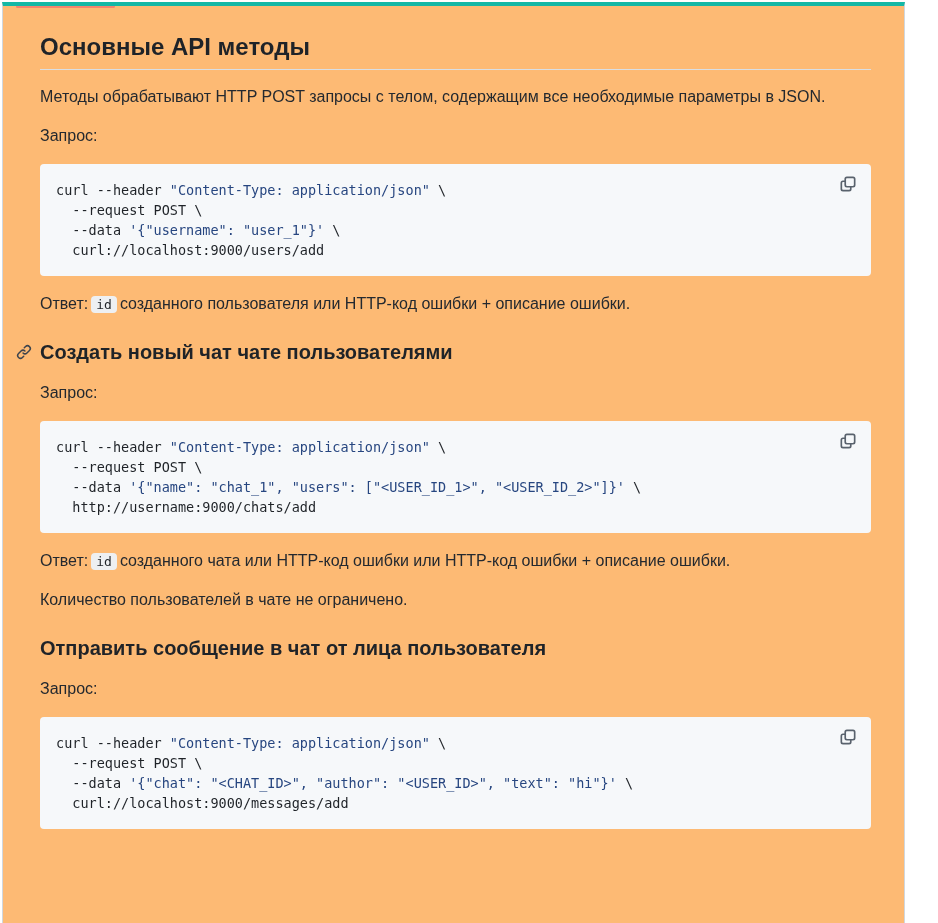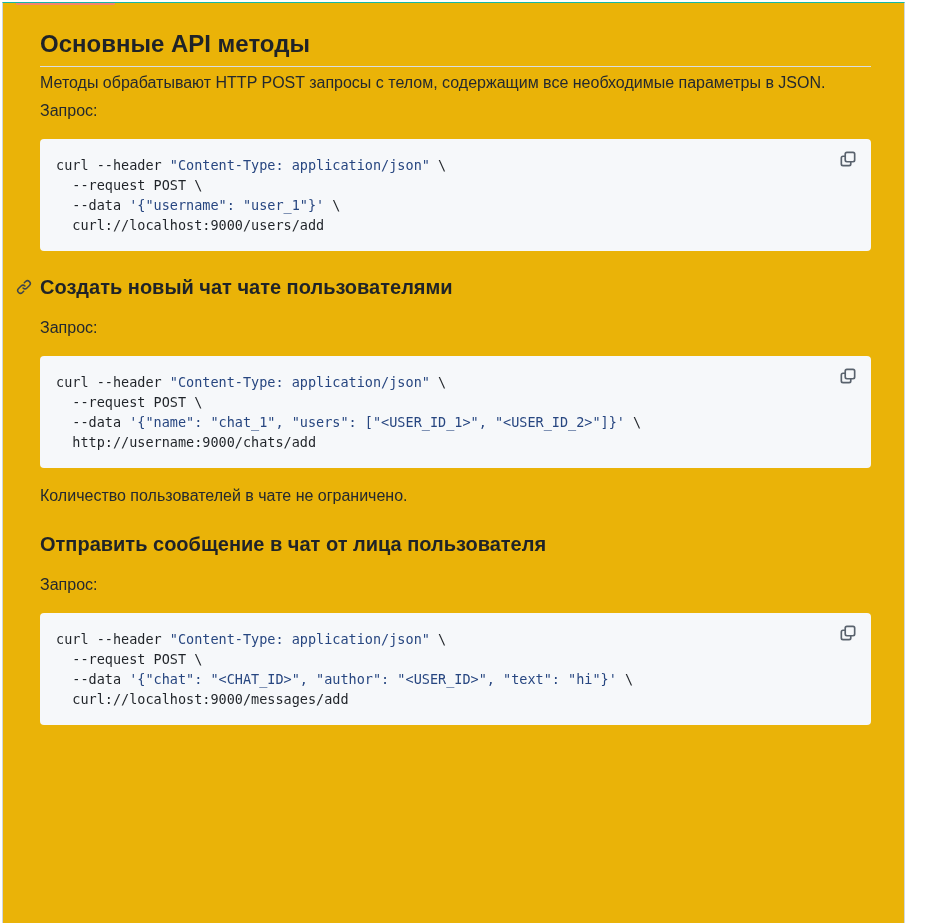--- a/index.html
+++ b/index.html
@@ -8,40 +8,40 @@
     width: 938px; height: 923px;
     background: #ffffff;
     font-family: "Liberation Sans", "DejaVu Sans", sans-serif;
     color: #24292f;
     position: relative;
     overflow: hidden;
   }
   .readme-panel {
     position: absolute; left: 2px; top: 2px;
     width: 903px; height: 921px;
-    border-top: 1px solid #14b8a6;
+    border-top: 4px solid #14b8a6;
     border-left: 1px solid #d0d7de;
     border-right: 1px solid #d0d7de;
-    background: #eab308;
+    background: #fdba74;
     overflow: hidden;
   }
   .tab-indicator {
     position: absolute; left: 13px; top: -1px;
     width: 99px; height: 3px;
     background: #f5846c;
     border-radius: 2px;
   }
   .content { padding: 26px 33px 0 37px; }
 
   h1.page-title {
     font-size: 24px; line-height: 30px; font-weight: 700;
     color: #1f2328; margin: 0; padding-bottom: 7px;
     border-bottom: 1px solid #d9dee3;
   }
-  p { font-size: 16px; line-height: 24px; margin: 4px 0; color: #24292f; }
+  p { font-size: 16px; line-height: 24px; margin: 15px 0; color: #24292f; }
 
   h2.section-heading {
     font-size: 20px; line-height: 25px; font-weight: 700;
     color: #1f2328; margin: 24px 0 16px; position: relative;
   }
   .anchor {
     position: absolute; left: -24px; top: 4px;
     width: 16px; height: 16px; color: #3d444d;
     text-decoration: none; display: inline-block;
   }
@@ -86,37 +86,39 @@
     <div id="sections-root">
   <section class="api-section">
     <p class="request-label">Запрос:</p>
     <pre class="code-block"><button class="copy-btn" title=""><svg width="20" height="20" viewBox="0 0 18 18" fill="none" stroke="currentColor" stroke-width="1.5">
                 <rect x="3" y="6.5" width="8.5" height="8.5" rx="1.5"></rect>
                 <rect x="6.5" y="3" width="8.5" height="8.5" rx="1.5" fill="#f6f8fa"></rect>
               </svg></button><code><span>curl --header </span><span class="tok-string">"Content-Type: application/json"</span><span> \</span>
 <span>  --request POST \</span>
 <span>  --data </span><span class="tok-string">'{"username": "user_1"}'</span><span> \</span>
 <span>  curl://localhost:9000/users/add</span></code></pre>
+    <p class="response-line"><span>Ответ:</span><code class="inline-code">id</code><span>созданного пользователя или HTTP-код ошибки + описание ошибки.</span></p>
 
   </section>
 
   <section class="api-section">
     <h2 class="section-heading"><a class="anchor" href="#">
               <svg width="16" height="16" viewBox="0 0 16 16" fill="currentColor" aria-hidden="true">
                 <path d="m7.775 3.275 1.25-1.25a3.5 3.5 0 1 1 4.95 4.95l-2.5 2.5a3.5 3.5 0 0 1-4.95 0 .751.751 0 0 1 .018-1.042.751.751 0 0 1 1.042-.018 1.998 1.998 0 0 0 2.83 0l2.5-2.5a2.002 2.002 0 0 0-2.83-2.83l-1.25 1.25a.751.751 0 0 1-1.042-.018.751.751 0 0 1-.018-1.042Zm-4.69 9.64a1.998 1.998 0 0 0 2.83 0l1.25-1.25a.751.751 0 0 1 1.042.018.751.751 0 0 1 .018 1.042l-1.25 1.25a3.5 3.5 0 1 1-4.95-4.95l2.5-2.5a3.5 3.5 0 0 1 4.95 0 .751.751 0 0 1-.018 1.042.751.751 0 0 1-1.042.018 1.998 1.998 0 0 0-2.83 0l-2.5 2.5a1.998 1.998 0 0 0 0 2.83Z"></path>
               </svg>
             </a><span>Создать новый чат чате пользователями</span></h2>
     <p class="request-label">Запрос:</p>
     <pre class="code-block"><button class="copy-btn" title=""><svg width="20" height="20" viewBox="0 0 18 18" fill="none" stroke="currentColor" stroke-width="1.5">
                 <rect x="3" y="6.5" width="8.5" height="8.5" rx="1.5"></rect>
                 <rect x="6.5" y="3" width="8.5" height="8.5" rx="1.5" fill="#f6f8fa"></rect>
               </svg></button><code><span>curl --header </span><span class="tok-string">"Content-Type: application/json"</span><span> \</span>
 <span>  --request POST \</span>
 <span>  --data </span><span class="tok-string">'{"name": "chat_1", "users": ["&lt;USER_ID_1&gt;", "&lt;USER_ID_2&gt;"]}'</span><span> \</span>
 <span>  http://username:9000/chats/add</span></code></pre>
+    <p class="response-line"><span>Ответ:</span><code class="inline-code">id</code><span>созданного чата или HTTP-код ошибки или HTTP-код ошибки + описание ошибки.</span></p>
     <p class="section-note">Количество пользователей в чате не ограничено.</p>
   </section>
 
   <section class="api-section">
     <h2 class="section-heading"><span>Отправить сообщение в чат от лица пользователя</span></h2>
     <p class="request-label">Запрос:</p>
     <pre class="code-block"><button class="copy-btn" title=""><svg width="20" height="20" viewBox="0 0 18 18" fill="none" stroke="currentColor" stroke-width="1.5">
                 <rect x="3" y="6.5" width="8.5" height="8.5" rx="1.5"></rect>
                 <rect x="6.5" y="3" width="8.5" height="8.5" rx="1.5" fill="#f6f8fa"></rect>
               </svg></button><code><span>curl --header </span><span class="tok-string">"Content-Type: application/json"</span><span> \</span>

